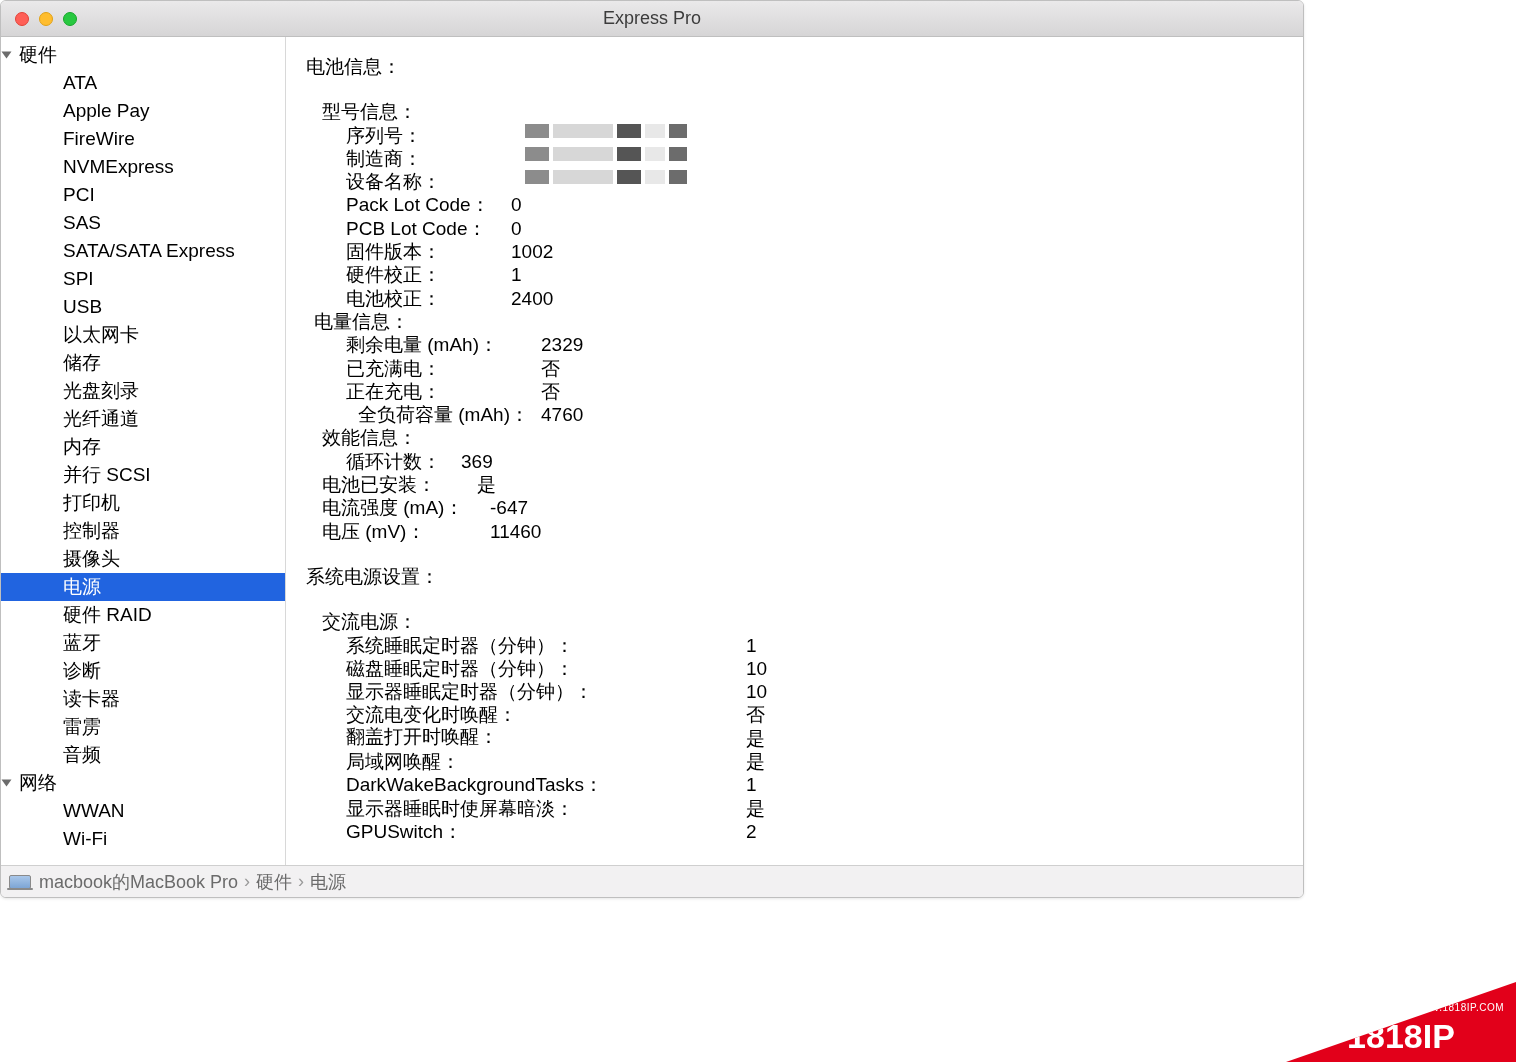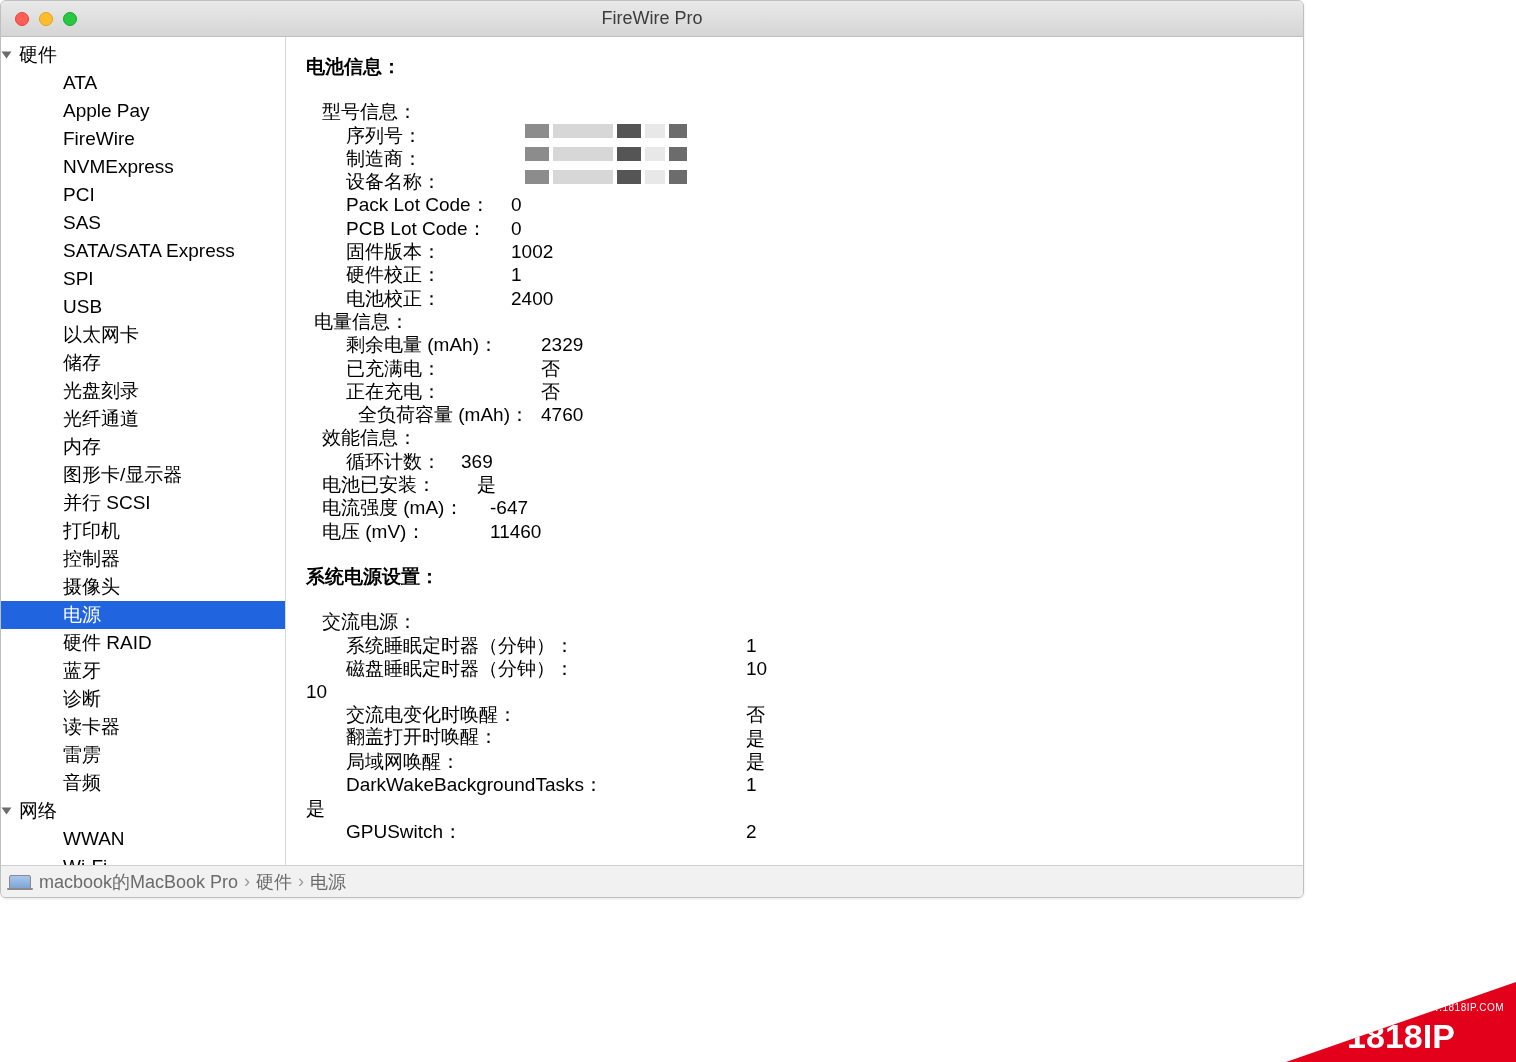--- a/index.html
+++ b/index.html
@@ -55,21 +55,21 @@
   position: absolute; left: 2px; top: 9px;
   border-left: 7px solid #6c6c6c; border-top: 5px solid transparent; border-bottom: 5px solid transparent;
   transform: rotate(90deg);
 }
 .item { padding-left: 62px; cursor: default; }
 .item.selected { background: #2164e0; color: #fff; }
 .content {
   flex: 1; overflow: auto; padding: 18px 10px 10px 20px;
   font-size: 19px; line-height: 23.3px;
 }
-.sec-title { font-weight: 700; margin-top: 0; }
+.sec-title { font-weight: 400; margin-top: 0; }
 .sec-title.sp { margin-top: 22px; }
 .sub-title { margin-left: 16px; margin-top: 22px; }
 .kv { display: flex; }
 .kv .k { margin-left: 40px; }
 .kv .v { }
 .statusbar {
   height: 32px; position: absolute; bottom: 0; left: 0; right: 0;
   background: #f2f1f2; border-top: 1px solid #cfcfcf;
   display: flex; align-items: center; padding-left: 8px;
   font-size: 18px; color: #6b6b6b;
@@ -103,42 +103,41 @@
 </head>
 <body>
 
 <div class="window">
   <div class="titlebar">
     <div class="traffic-lights">
       <div class="light close"></div>
       <div class="light min"></div>
       <div class="light max"></div>
     </div>
-    <div class="win-title">FireWire Pro</div>
+    <div class="win-title">Express Pro</div>
   </div>
 
   <div class="body">
     <div class="sidebar">
       <div class="cat">硬件</div>
       <div id="sb1">
           <div class="item">ATA</div>
           <div class="item">Apple Pay</div>
           <div class="item">FireWire</div>
           <div class="item">NVMExpress</div>
           <div class="item">PCI</div>
           <div class="item">SAS</div>
           <div class="item">SATA/SATA Express</div>
           <div class="item">SPI</div>
           <div class="item">USB</div>
           <div class="item">以太网卡</div>
           <div class="item">储存</div>
           <div class="item">光盘刻录</div>
           <div class="item">光纤通道</div>
           <div class="item">内存</div>
-          <div class="item">图形卡/显示器</div>
           <div class="item">并行 SCSI</div>
           <div class="item">打印机</div>
           <div class="item">控制器</div>
           <div class="item">摄像头</div>
           <div class="item selected">电源</div>
           <div class="item">硬件 RAID</div>
           <div class="item">蓝牙</div>
           <div class="item">诊断</div>
           <div class="item">读卡器</div>
           <div class="item">雷雳</div>
@@ -260,39 +259,41 @@
       <div id="ac-rows">
           <div class="kv">
             <div class="k" style="width: 400px;">系统睡眠定时器（分钟）：</div>
             <div class="v">1</div>
           </div>
           <div class="kv">
             <div class="k" style="width: 400px;">磁盘睡眠定时器（分钟）：</div>
             <div class="v">10</div>
           </div>
           <div class="kv">
+            <div class="k" style="width: 400px;">显示器睡眠定时器（分钟）：</div>
             <div class="v">10</div>
           </div>
           <div class="kv">
             <div class="k" style="width: 400px;">交流电变化时唤醒：</div>
             <div class="v">否</div>
           </div>
           <div class="kv">
             <div class="k" style="width: 400px; font-family: Liberation Mono, monospace;">翻盖打开时唤醒：</div>
             <div class="v">是</div>
           </div>
           <div class="kv">
             <div class="k" style="width: 400px;">局域网唤醒：</div>
             <div class="v">是</div>
           </div>
           <div class="kv">
             <div class="k" style="width: 400px;">DarkWakeBackgroundTasks：</div>
             <div class="v">1</div>
           </div>
           <div class="kv">
+            <div class="k" style="width: 400px;">显示器睡眠时使屏幕暗淡：</div>
             <div class="v">是</div>
           </div>
           <div class="kv">
             <div class="k" style="width: 400px;">GPUSwitch：</div>
             <div class="v">2</div>
           </div>
         </div>
     </div>
   </div>
 

